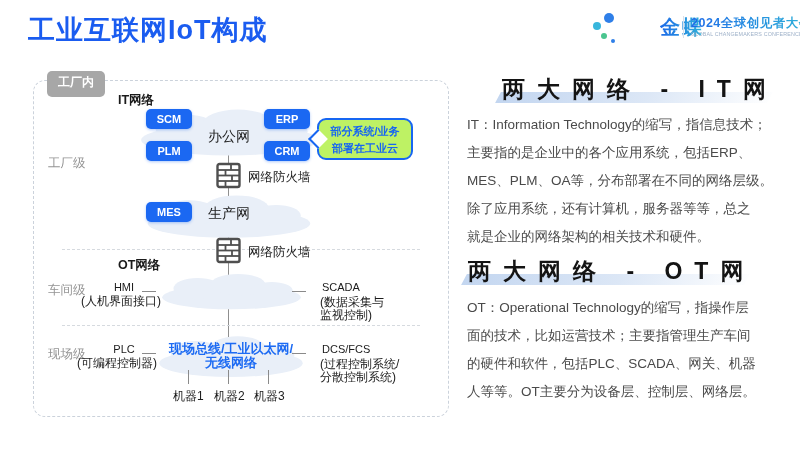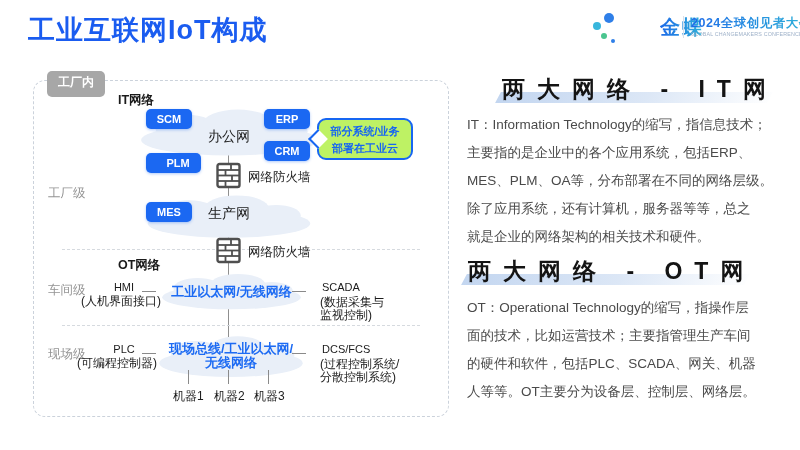--- a/index.html
+++ b/index.html
@@ -116,40 +116,40 @@
           <ellipse cx="48" cy="25" rx="30" ry="16"></ellipse>
           <ellipse cx="98" cy="19" rx="34" ry="16"></ellipse>
           <ellipse cx="140" cy="28" rx="26" ry="13"></ellipse>
         </g>
     </svg>
 
     <div class="abs net-label" style="left:84px;top:11px;">IT网络</div>
     <div class="abs node-btn" style="left:112px;top:28px;">SCM</div>
     <div class="abs node-btn" style="left:230px;top:28px;">ERP</div>
     <div class="abs net-name" style="left:174px;top:47px;">办公网</div>
-    <div class="abs node-btn" style="left:112px;top:72px;padding-left:9px;">PLM</div>
+    <div class="abs node-btn" style="left:112px;top:60px;">PLM</div>
     <div class="abs node-btn" style="left:230px;top:60px;">CRM</div>
 
     <div class="abs callout">部分系统/业务
 部署在工业云</div>
 
     <svg class="abs" style="left:181px;top:81px;" width="27" height="27" viewBox="0 0 27 27">
       <rect x="2.5" y="2" width="22" height="23" rx="2" fill="#fff" stroke="#4f4f4f" stroke-width="2.4"></rect>
       <g stroke="#4f4f4f" stroke-width="1.8">
         <line x1="2.5" y1="8" x2="24.5" y2="8"></line>
           <line x1="2.5" y1="13.5" x2="24.5" y2="13.5"></line>
           <line x1="2.5" y1="19" x2="24.5" y2="19"></line>
         <line x1="16" y1="2" x2="16" y2="8"></line>
           <line x1="10.5" y1="8" x2="10.5" y2="13.5"></line>
           <line x1="17" y1="13.5" x2="17" y2="19"></line>
           <line x1="10.5" y1="19" x2="10.5" y2="25"></line>
       </g>
     </svg>
     <div class="abs fw-label" style="left:214px;top:88px;">网络防火墙</div>
-    <div class="abs level-label" style="left:14px;top:104px;">工厂级</div>
+    <div class="abs level-label" style="left:14px;top:74px;">工厂级</div>
 
     <div class="abs node-btn" style="left:112px;top:121px;">MES</div>
     <div class="abs net-name" style="left:174px;top:124px;">生产网</div>
 
     <svg class="abs" style="left:181px;top:156px;" width="27" height="27" viewBox="0 0 27 27">
       <rect x="2.5" y="2" width="22" height="23" rx="2" fill="#fff" stroke="#4f4f4f" stroke-width="2.4"></rect>
       <g stroke="#4f4f4f" stroke-width="1.8">
         <line x1="2.5" y1="8" x2="24.5" y2="8"></line>
           <line x1="2.5" y1="13.5" x2="24.5" y2="13.5"></line>
           <line x1="2.5" y1="19" x2="24.5" y2="19"></line>
@@ -160,21 +160,20 @@
       </g>
     </svg>
     <div class="abs fw-label" style="left:214px;top:163px;">网络防火墙</div>
 
     <div class="abs net-label" style="left:84px;top:176px;">OT网络</div>
     <div class="abs level-label" style="left:14px;top:201px;">车间级</div>
 
     <div class="abs dev-name" style="left:62px;top:200px;width:56px;">HMI</div>
     <div class="abs dev-desc" style="left:47px;top:214px;">(人机界面接口)</div>
     <div class="abs conn" style="left:108px;top:210px;"></div>
-    <div class="abs bus-text" style="left:125px;top:204px;width:145px;">工业以太网/无线网络</div>
     <div class="abs conn" style="left:258px;top:210px;"></div>
     <div class="abs dev-name" style="left:288px;top:200px;">SCADA</div>
     <div class="abs dev-desc" style="left:286px;top:215px;">(数据采集与
 监视控制)</div>
 
     <div class="abs level-label" style="left:14px;top:265px;">现场级</div>
     <div class="abs dev-name" style="left:62px;top:262px;width:56px;">PLC</div>
     <div class="abs dev-desc" style="left:43px;top:276px;">(可编程控制器)</div>
     <div class="abs conn" style="left:108px;top:272px;"></div>
     <div class="abs bus-text" style="left:122px;top:261px;width:150px;">现场总线/工业以太网/

